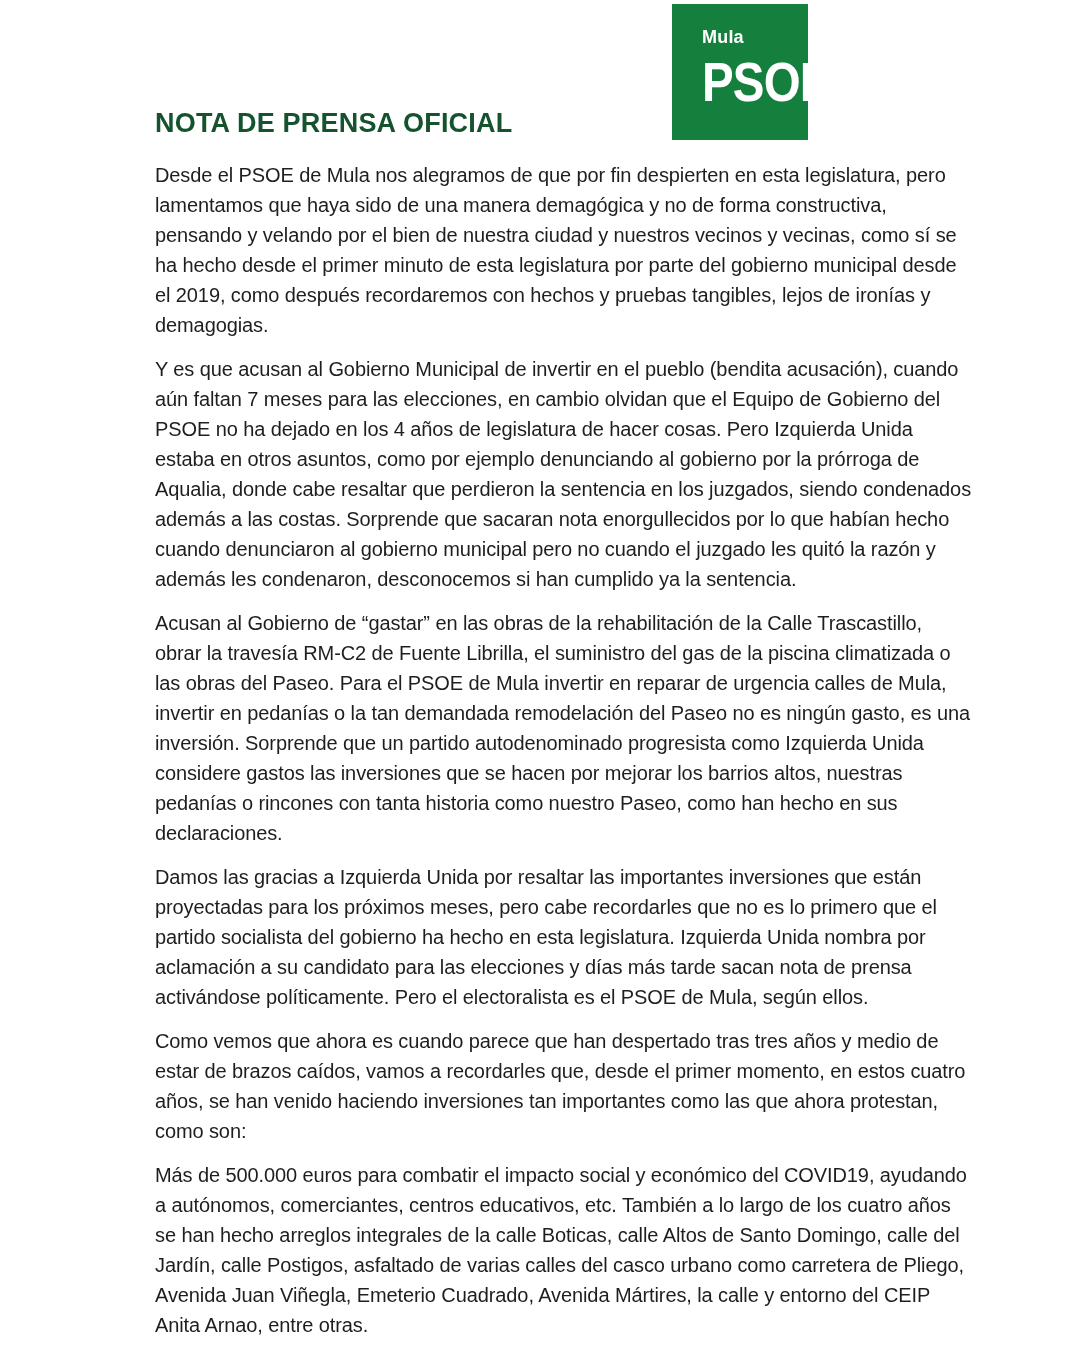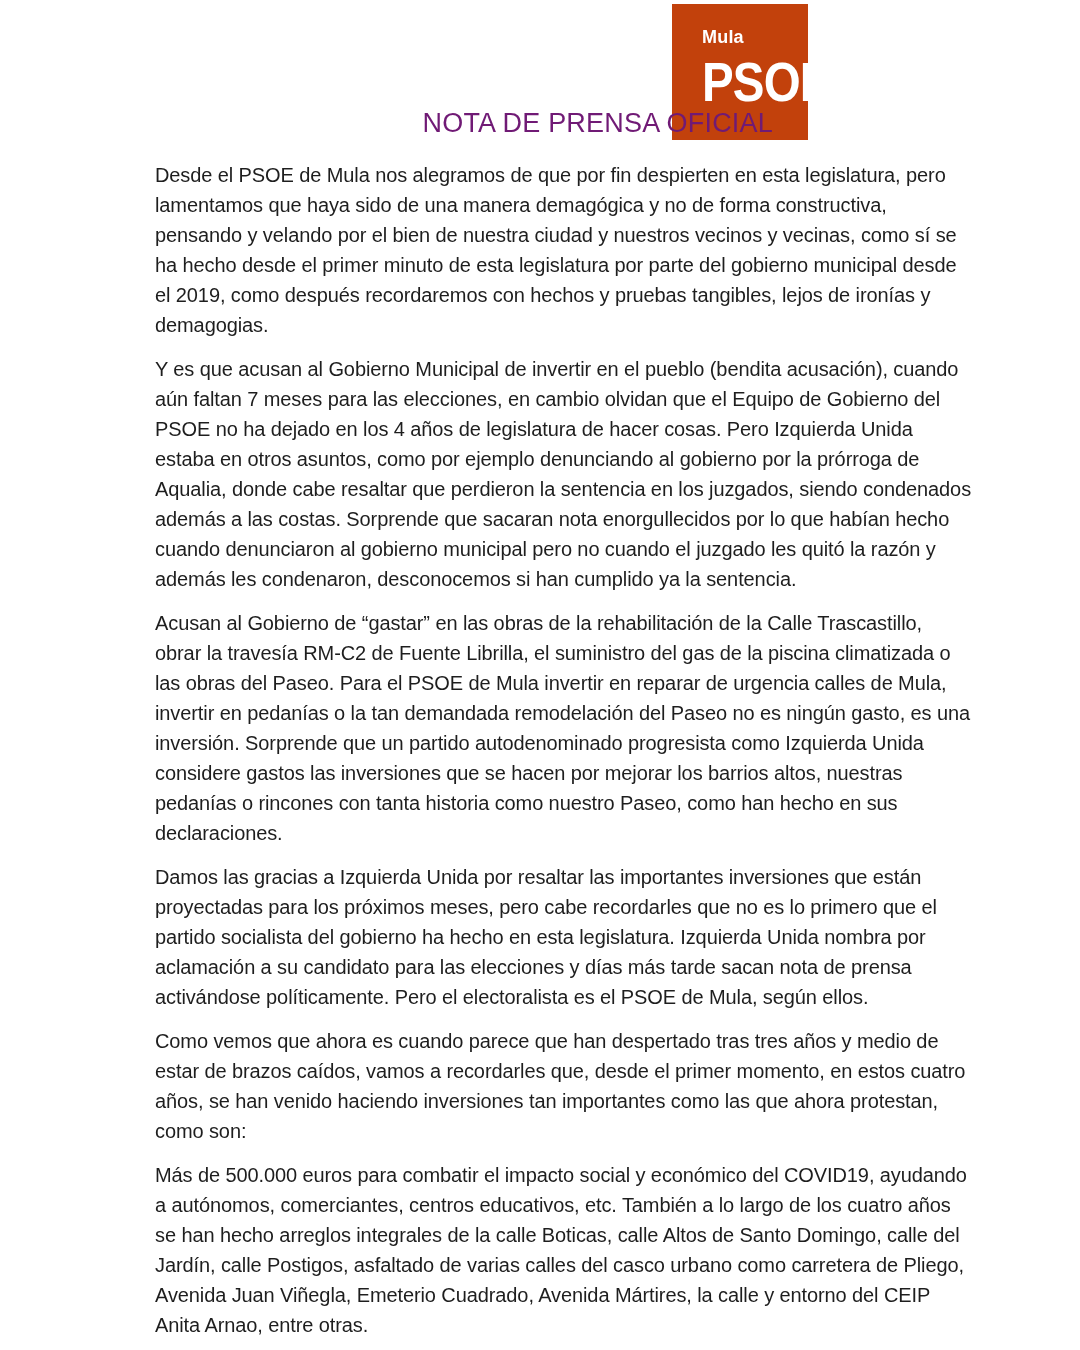--- a/index.html
+++ b/index.html
@@ -42,25 +42,25 @@
     transform-origin: left center;
     white-space: nowrap;
   }
   
   .title {
     position: absolute;
     left: 155px;
     top: 108px;
     width: 618px;
     margin: 0;
-    text-align: right;
+    text-align: left;
     font-size: 27px;
-    font-weight: normal;
+    font-weight: bold;
     letter-spacing: 0.2px;
-    color: #701a75;
+    color: #14532d;
   }
   
   .body-text {
     position: absolute;
     left: 155px;
     top: 160px;
     width: 818px;
     color: #1e1e1e;
   }
   .body-text p {
@@ -69,21 +69,21 @@
     line-height: 30px;
     letter-spacing: -0.1px;
     text-align: left;
   }
 </style>
 </head>
 <body>
 
 <div class="page">
 
-  <div class="logo" style="background: #c2410c; padding-left: 30px;">
+  <div class="logo" style="background: #15803d; padding-left: 30px;">
     <div class="logo-region">Mula</div>
     <div class="logo-party">PSOE</div>
   </div>
 
   <h1 class="title">NOTA DE PRENSA OFICIAL</h1>
 
   <div class="body-text">
     <p>Desde el PSOE de Mula nos alegramos de que por fin despierten en esta legislatura, pero lamentamos que haya sido de una manera demagógica y no de forma constructiva, pensando y velando por el bien de nuestra ciudad y nuestros vecinos y vecinas, como sí se ha hecho desde el primer minuto de esta legislatura por parte del gobierno municipal desde el 2019, como después recordaremos con hechos y pruebas tangibles, lejos de ironías y demagogias.</p>
     <p>Y es que acusan al Gobierno Municipal de invertir en el pueblo (bendita acusación), cuando aún faltan 7 meses para las elecciones, en cambio olvidan que el Equipo de Gobierno del PSOE no ha dejado en los 4 años de legislatura de hacer cosas. Pero Izquierda Unida estaba en otros asuntos, como por ejemplo denunciando al gobierno por la prórroga de Aqualia, donde cabe resaltar que perdieron la sentencia en los juzgados, siendo condenados además a las costas. Sorprende que sacaran nota enorgullecidos por lo que habían hecho cuando denunciaron al gobierno municipal pero no cuando el juzgado les quitó la razón y además les condenaron, desconocemos si han cumplido ya la sentencia.</p>
     <p>Acusan al Gobierno de “gastar” en las obras de la rehabilitación de la Calle Trascastillo, obrar la travesía RM-C2 de Fuente Librilla, el suministro del gas de la piscina climatizada o las obras del Paseo. Para el PSOE de Mula invertir en reparar de urgencia calles de Mula, invertir en pedanías o la tan demandada remodelación del Paseo no es ningún gasto, es una inversión. Sorprende que un partido autodenominado progresista como Izquierda Unida considere gastos las inversiones que se hacen por mejorar los barrios altos, nuestras pedanías o rincones con tanta historia como nuestro Paseo, como han hecho en sus declaraciones.</p>

